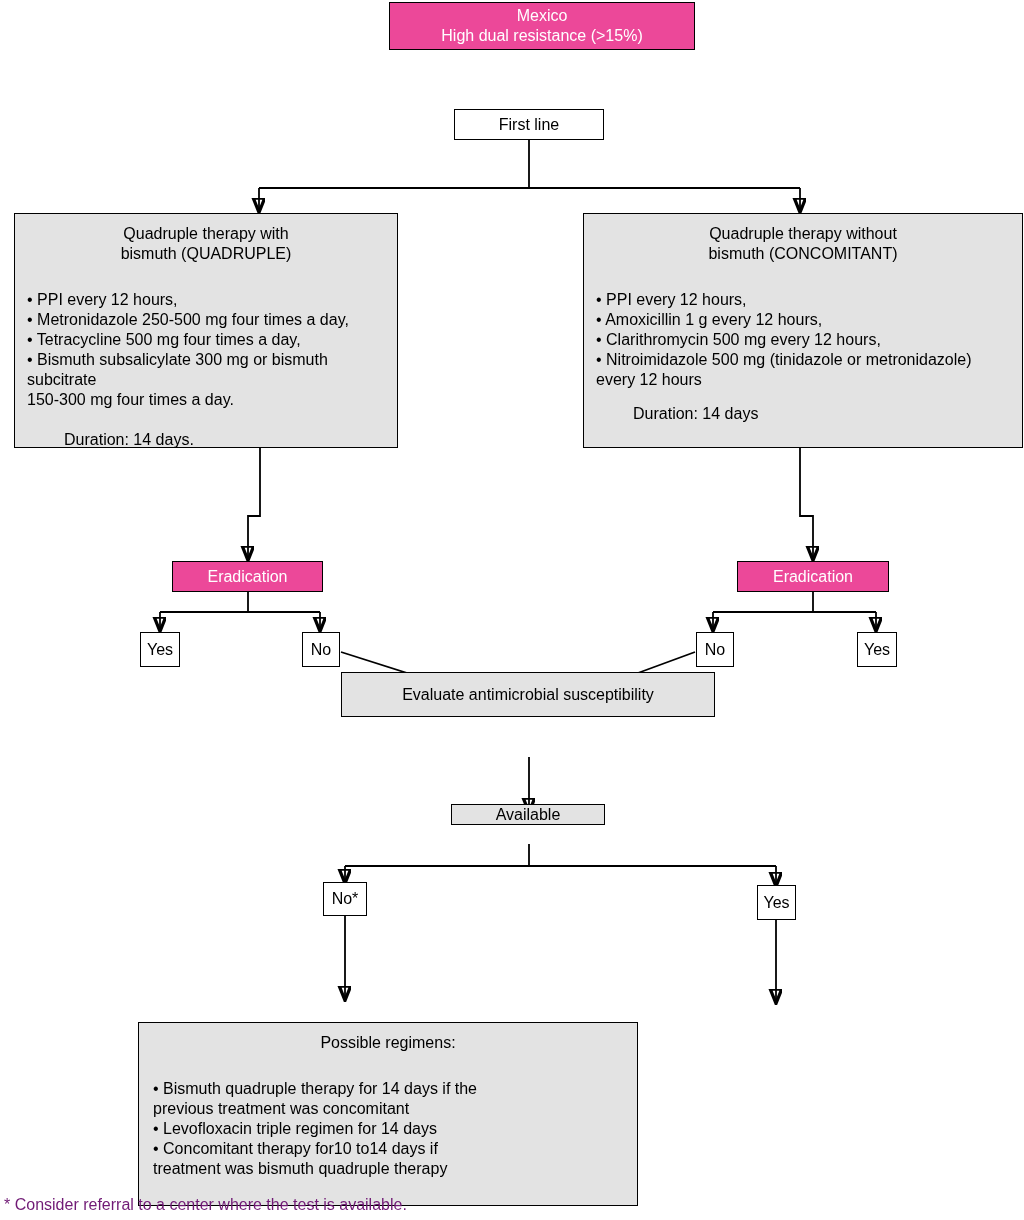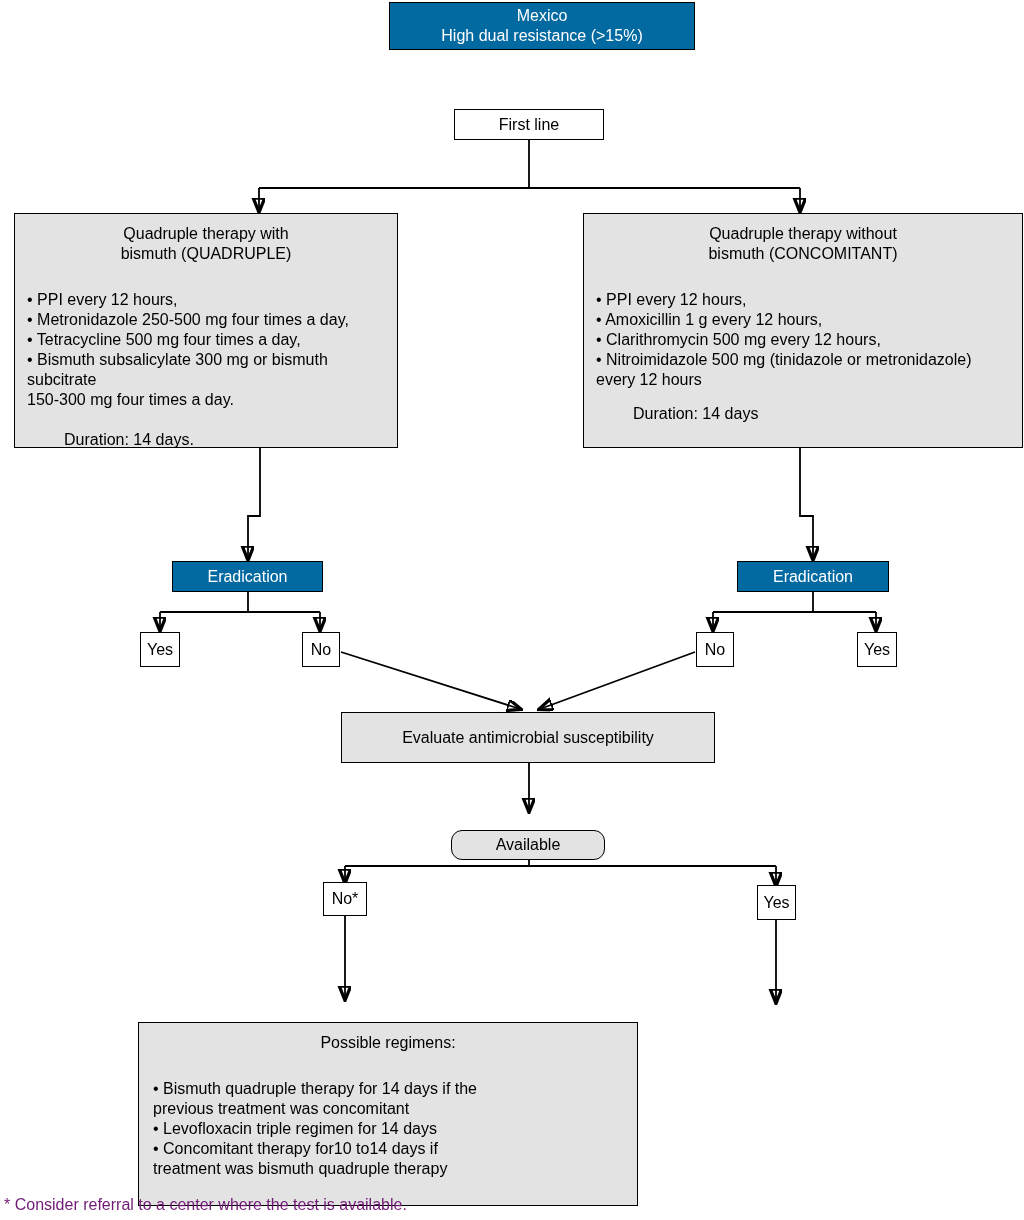--- a/index.html
+++ b/index.html
@@ -18,21 +18,21 @@
   .node {
     position: absolute;
     box-sizing: border-box;
     border: 1.5px solid #000000;
     color: #000000;
     font-size: 16px;
     line-height: 1.25;
   }
   .node.gray   { background: #e3e3e3; }
   .node.white  { background: #ffffff; }
-  .node.black  { background: #0369a1; color: #ffffff; border-color: #000000; }
+  .node.black  { background: #ec4899; color: #ffffff; border-color: #000000; }
 
   .node.center {
     display: flex;
     align-items: center;
     justify-content: center;
     text-align: center;
     white-space: pre-line;
   }
   .node.small {
     font-size: 16px;
@@ -164,25 +164,25 @@
     <span>No</span>
   </div>
 
   <div class="node white small" style="left:696px; top:632px; width:38px; height:35px;">
     <span>No</span>
   </div>
   <div class="node white small" style="left:857px; top:632px; width:40px; height:35px;">
     <span>Yes</span>
   </div>
 
-  <div class="node gray small" style="left:341px; top:712px; width:374px; height:51px;">
+  <div class="node gray small" style="left:341px; top:672px; width:374px; height:45px;">
     <span>Evaluate antimicrobial susceptibility</span>
   </div>
 
-  <div class="node gray small" style="left:451px; top:830px; width:154px; height:30px;border-radius:11px;">
+  <div class="node gray small" style="left:451px; top:804px; width:154px; height:21px;">
     <span>Available</span>
   </div>
 
   <div class="node white small" style="left:323px; top:882px; width:44px; height:34px;">
     <span>No*</span>
   </div>
   <div class="node white small" style="left:757px; top:885px; width:39px; height:35px;">
     <span>Yes</span>
   </div>
 

